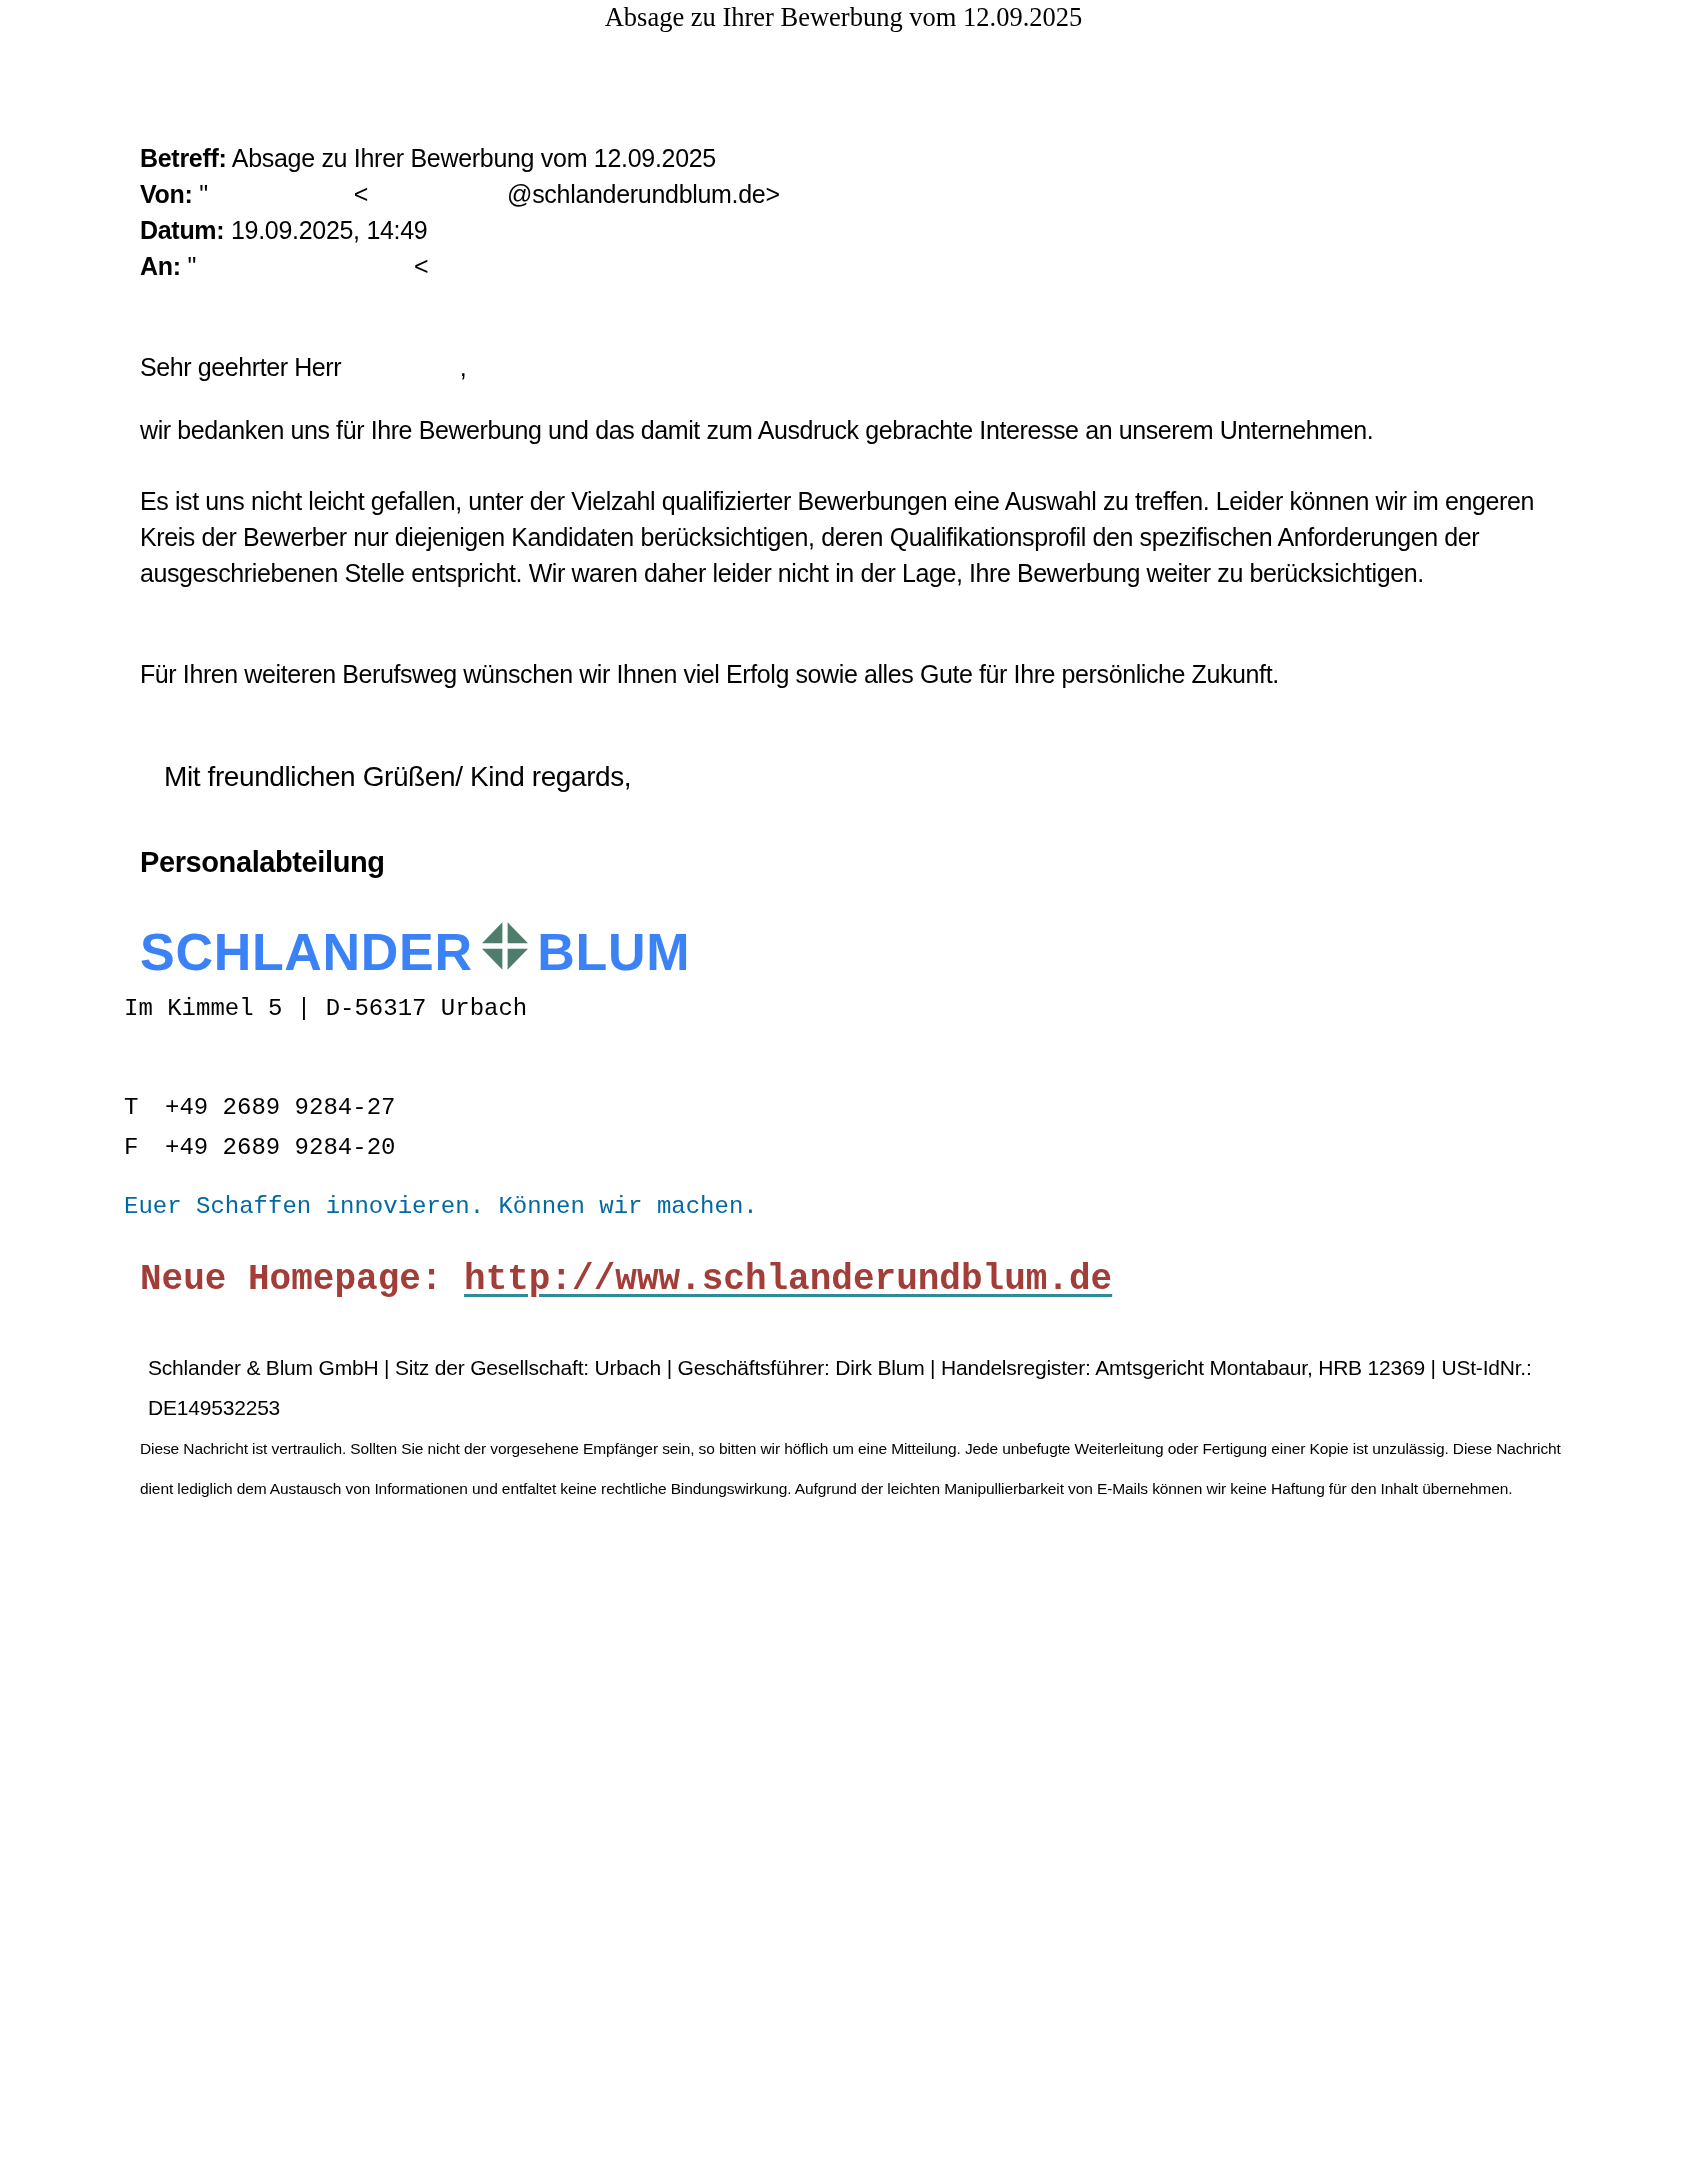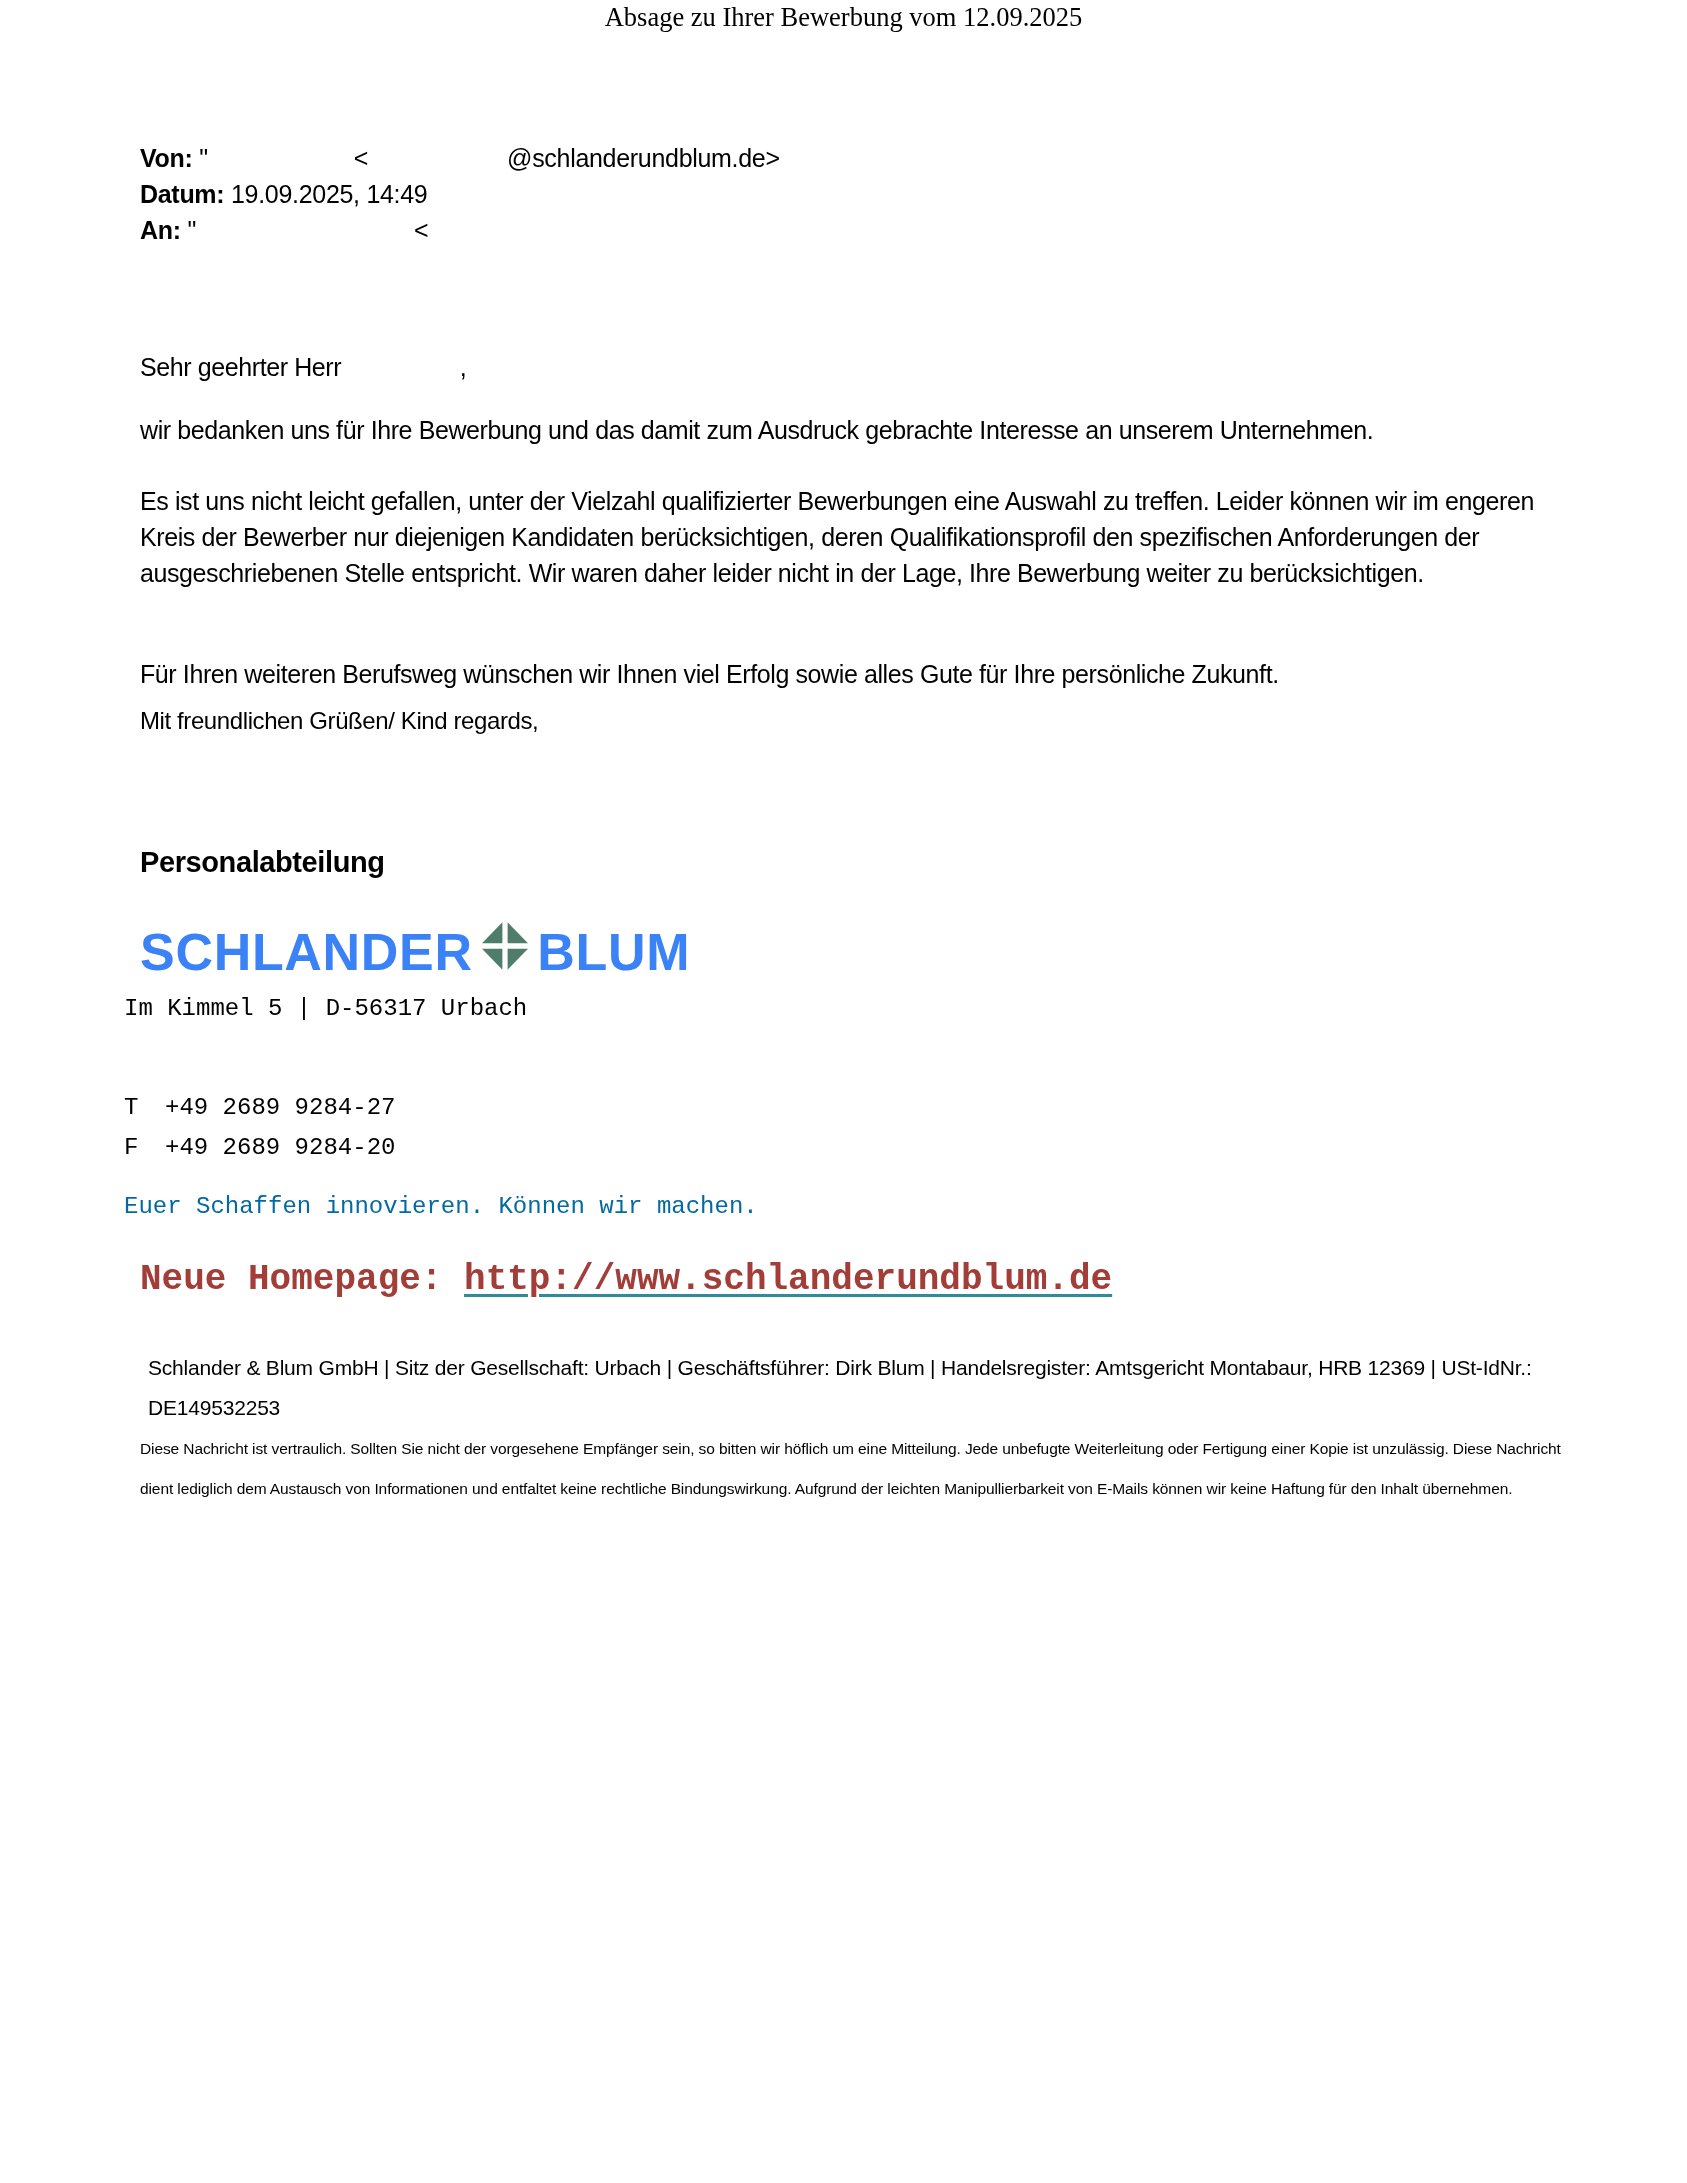--- a/index.html
+++ b/index.html
@@ -51,21 +51,21 @@
       font-family: "Liberation Sans", sans-serif;
       font-size: 25px;
       line-height: 36px;
       letter-spacing: -0.4px;
     }
     .greeting { top: 349px; white-space: pre; }
     .red-greet-name { width: 112px; }
     .para1 { top: 412px; }
     .para2 { top: 483px; }
     .para3 { top: 656px; }
-    .closing { top: 702px; font-size: 24px; line-height: 38px; }
+    .closing { top: 758px; font-size: 28px; line-height: 38px; margin-left: 24px; }
     .department { top: 842px; font-size: 29px; line-height: 40px; font-weight: bold; }
 
     .logo {
       position: absolute;
       left: 140px;
       top: 922px;
       height: 53px;
       display: flex;
       align-items: flex-start;
       gap: 9.3px;
@@ -139,20 +139,21 @@
       line-height: 40px;
       letter-spacing: -0.1px;
     }
   </style>
 </head>
 <body>
 
 <div class="page-title">Absage zu Ihrer Bewerbung vom 12.09.2025</div>
 
 <div class="header-block">
+  <div class="header-row"><span class="header-label">Betreff:</span> <span>Absage zu Ihrer Bewerbung vom 12.09.2025</span></div>
   <div class="header-row"><span class="header-label">Von:</span><span> "</span><span class="redacted red-von-name"></span><span>&lt;</span><span class="redacted red-von-mail"></span><span>@schlanderundblum.de&gt;</span></div>
   <div class="header-row"><span class="header-label">Datum:</span> <span>19.09.2025, 14:49</span></div>
   <div class="header-row"><span class="header-label">An:</span><span> "</span><span class="redacted red-an-name"></span><span>&lt;</span></div>
 </div>
 
 <div class="body-text greeting"><span>Sehr geehrter Herr</span> <span class="redacted red-greet-name"></span><span>,</span></div>
 
 <div class="body-text para1">wir bedanken uns für Ihre Bewerbung und das damit zum Ausdruck gebrachte Interesse an unserem Unternehmen.</div>
 <div class="body-text para2">Es ist uns nicht leicht gefallen, unter der Vielzahl qualifizierter Bewerbungen eine Auswahl zu treffen. Leider können wir im engeren Kreis der Bewerber nur diejenigen Kandidaten berücksichtigen, deren Qualifikationsprofil den spezifischen Anforderungen der ausgeschriebenen Stelle entspricht. Wir waren daher leider nicht in der Lage, Ihre Bewerbung weiter zu berücksichtigen.</div>
 <div class="body-text para3">Für Ihren weiteren Berufsweg wünschen wir Ihnen viel Erfolg sowie alles Gute für Ihre persönliche Zukunft.</div>

